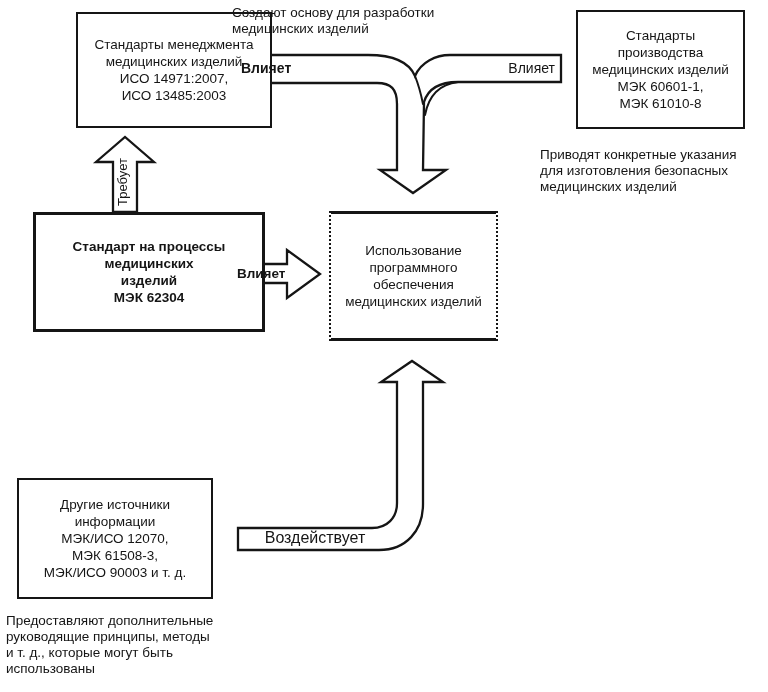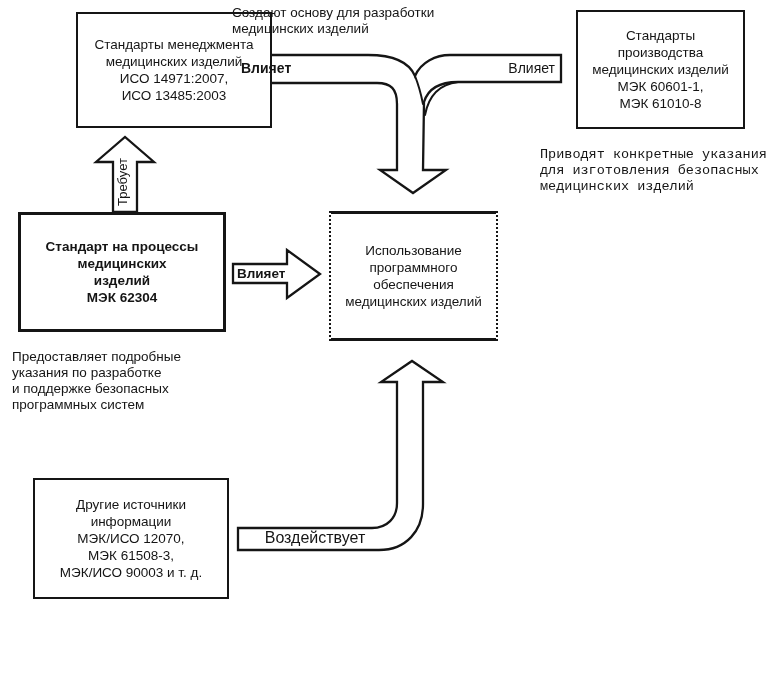--- a/index.html
+++ b/index.html
@@ -16,30 +16,30 @@
   .dbox .box-text{white-space:pre-line;font-size:13.5px;line-height:17px;}
   .bold{font-weight:bold;}
   .caption{
     position:absolute;text-align:left;white-space:pre-line;
     font-size:13.5px;line-height:16px;
   }
   .arrow-label{
     position:absolute;font-size:14px;line-height:16px;white-space:nowrap;
   }
   #box-management{left:30px;top:12px;width:196px;height:116px;margin-left:46px;}
-  #box-process{left:18px;top:212px;width:208px;height:120px;border-width:3.5px;}
-  #box-other{left:17px;top:478px;width:196px;height:121px;margin-left:16px;}
+  #box-process{left:33px;top:212px;width:232px;height:120px;border-width:3.5px;}
+  #box-other{left:17px;top:478px;width:196px;height:121px;}
   #box-production{left:576px;top:10px;width:169px;height:119px;}
   #box-usage{
     left:329px;top:211px;width:169px;height:130px;
     border-top:3px solid #151515;border-bottom:3px solid #151515;
     border-left:2px dotted #151515;border-right:2px dotted #151515;
   }
   #cap-top{left:232px;top:5px;width:240px;}
-  #cap-production{left:540px;top:147px;width:228px;font-family:Liberation Mono, monospace;}
+  #cap-production{left:540px;top:147px;width:228px;}
   #cap-process{left:12px;top:349px;width:206px;}
   #cap-other{left:6px;top:613px;width:212px;}
   #lbl-influences-left{left:241px;top:60px;font-weight:bold;}
   #lbl-influences-right{left:490px;top:60px;width:65px;text-align:right;}
   #lbl-influences-mid{left:237px;top:266px;width:48px;text-align:center;font-weight:bold;font-size:13.5px;}
   #lbl-affects{left:255px;top:530px;width:120px;text-align:center;font-size:16px;}
   #lbl-requires{
     left:90px;top:172px;width:70px;height:20px;text-align:center;
     transform:rotate(-90deg);font-size:13px;
   }
@@ -105,24 +105,24 @@
 МЭК/ИСО 12070,
 МЭК 61508-3,
 МЭК/ИСО 90003 и т. д.</div>
   </div>
 
   <div class="caption" id="cap-top">Создают основу для разработки
 медицинских изделий</div>
   <div class="caption" id="cap-production">Приводят конкретные указания
 для изготовления безопасных
 медицинских изделий</div>
-  <div class="caption" id="cap-process">Предоставляет подробные
-указания по разработке
-и поддержке безопасных
-программных систем</div>
+  <div class="caption" id="cap-other">Предоставляют дополнительные
+руководящие принципы, методы
+и т. д., которые могут быть
+использованы</div>
 
   <div class="arrow-label" id="lbl-influences-left">Влияет</div>
   <div class="arrow-label" id="lbl-influences-right">Влияет</div>
   <div class="arrow-label" id="lbl-influences-mid">Влияет</div>
   <div class="arrow-label" id="lbl-requires">Требует</div>
   <div class="arrow-label" id="lbl-affects">Воздействует</div>
 
 </div>
 
 </body></html>

